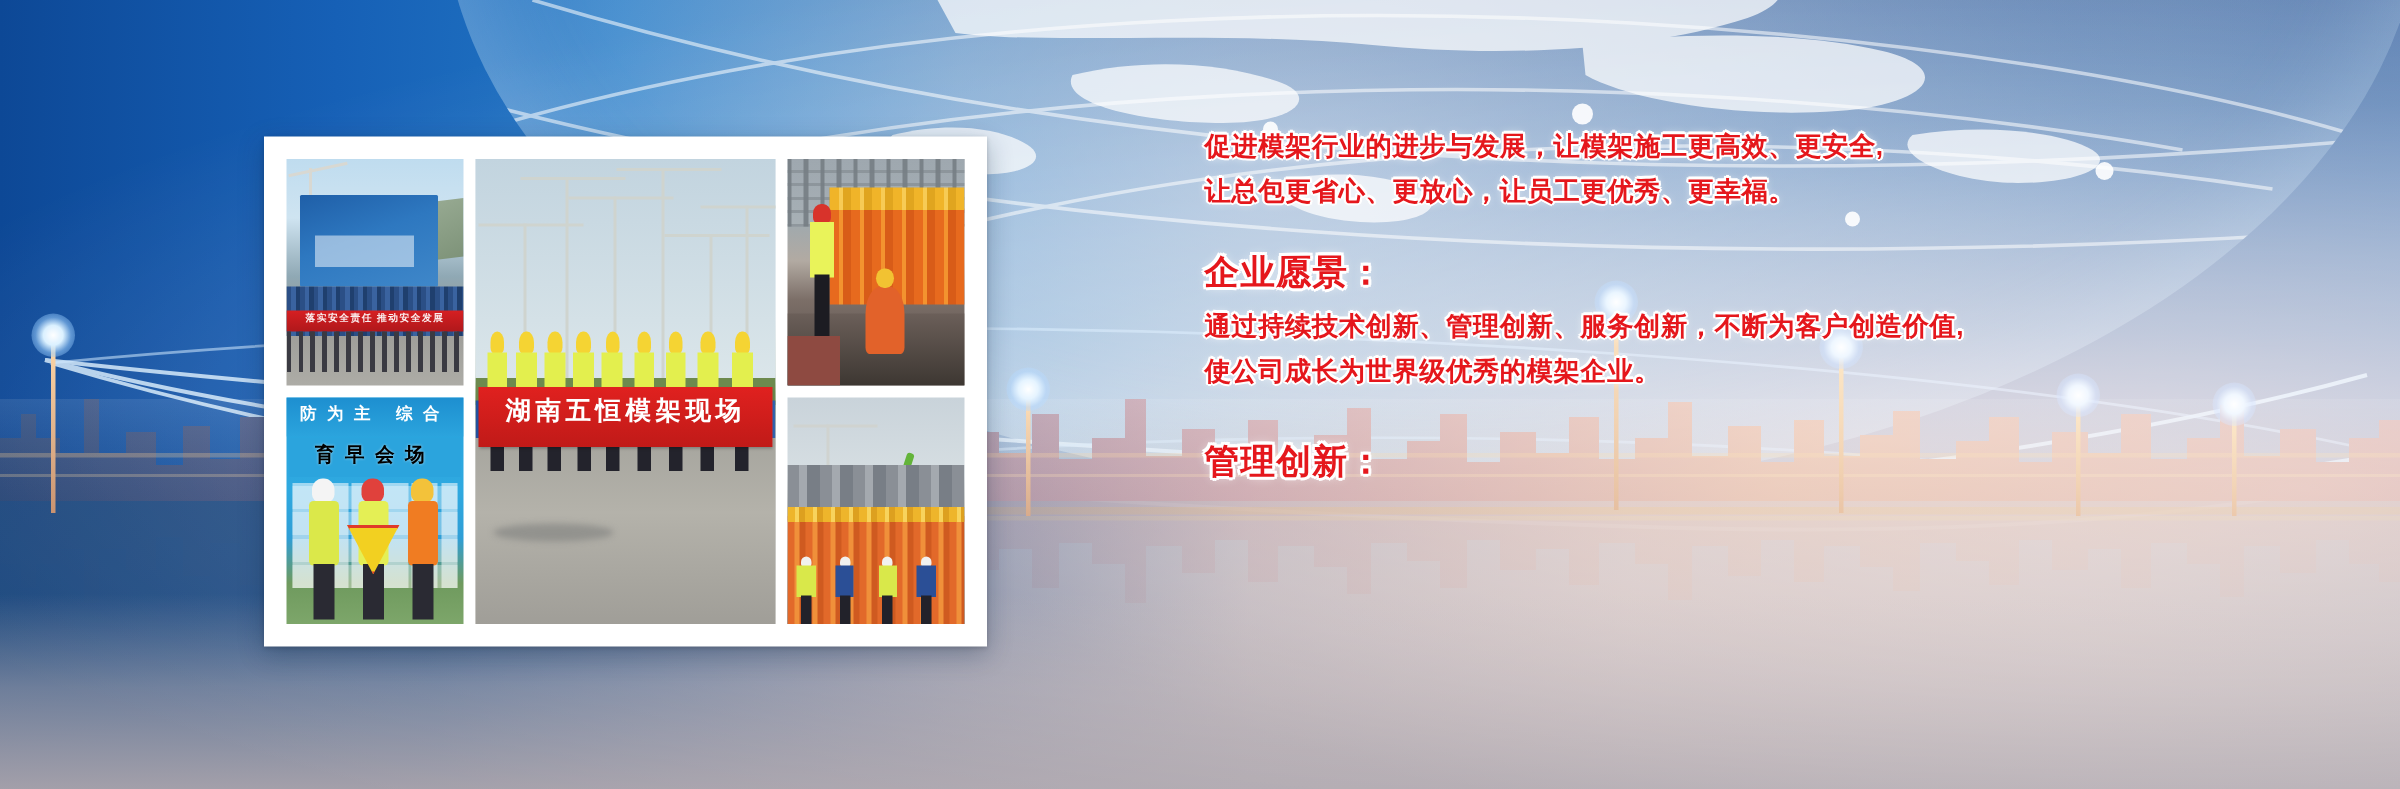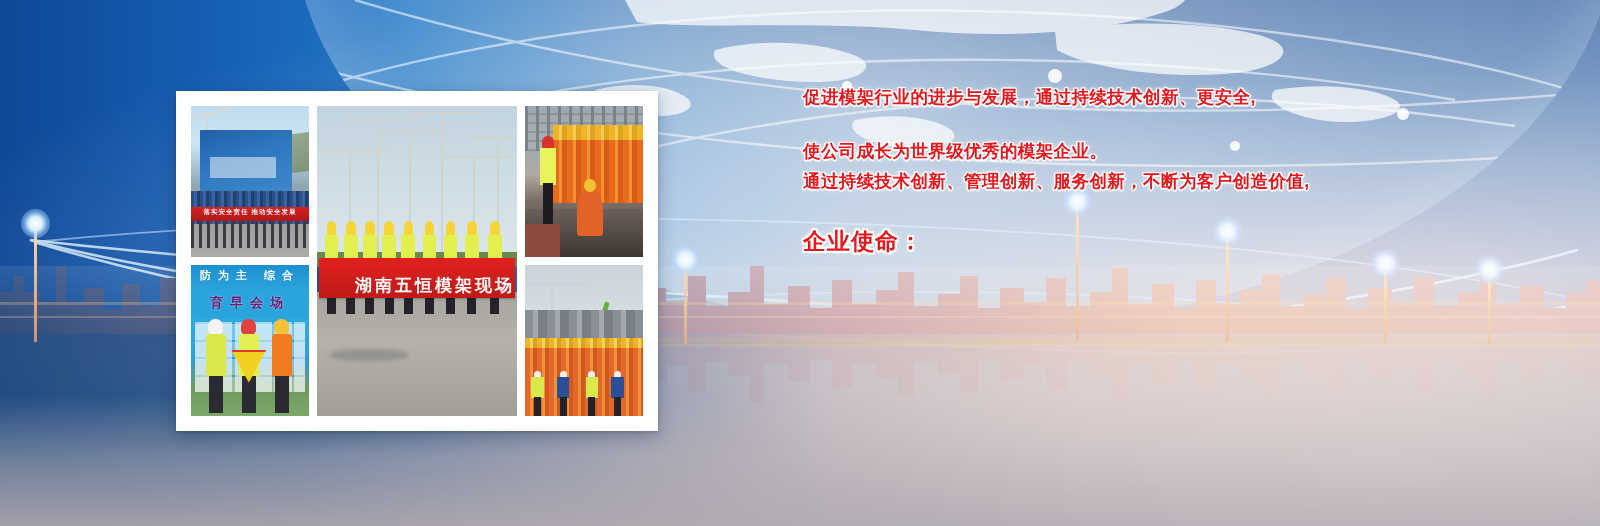--- a/index.html
+++ b/index.html
@@ -111,21 +111,21 @@
   .p1 .legs { position:absolute; left:0; bottom:6%; width:100%; height:18%;
     background:repeating-linear-gradient(90deg,#3a3a42 0 3px,rgba(0,0,0,0) 3px 8px); }
   .p1 .banner .ph-label { top:1px; font-size:6.5px; letter-spacing:1px; opacity:.92;}
 
   
   .p2 { background:linear-gradient(to bottom,#25a2dd 0%, #2fa9e0 40%, #2f9ed6 62%, #6f9a5e 82%, #7da66a 100%);text-decoration:underline; }
   .p2 .topband { position:absolute; left:0; top:0; width:100%; height:17%;
     background:linear-gradient(to bottom,#1d8fd0,#2ba4dd); }
   .p2 .redband { position:absolute; left:2%; top:18%; width:96%; height:17%;
     background:#2ba4dd; }
-  .p2 .redband .ph-label { top:2px; font-size:13px; color:#701a75; letter-spacing:7px;
+  .p2 .redband .ph-label { top:2px; font-size:13px; color:#000000; letter-spacing:7px;
     text-shadow:0 0 2px rgba(255,255,255,.6); }
   .p2 .topband .ph-label { top:3px; font-size:11px; color:#ffffff; letter-spacing:7px; }
   .p2 .cards { position:absolute; left:3%; top:38%; width:94%; height:46%;
     background:
       repeating-linear-gradient(90deg, rgba(255,255,255,.55) 0 16%, rgba(255,255,255,0) 16% 18%),
       repeating-linear-gradient(0deg, rgba(255,255,255,.35) 0 22%, rgba(255,255,255,0) 22% 25%); }
   .p2 .w { position:absolute; bottom:2%; width:24%; height:62%; }
   .p2 .w i { position:absolute; left:24%; top:0; width:52%; height:17%; border-radius:48% 48% 35% 35%; display:block;}
   .p2 .w b { position:absolute; left:14%; top:16%; width:72%; height:46%; display:block; border-radius:3px;}
   .p2 .w s { position:absolute; left:26%; bottom:0; width:48%; height:40%; background:#2a2a33; display:block;}
@@ -150,21 +150,21 @@
   .p3 .people { position:absolute; left:2%; bottom:33%; width:96%; height:30%; }
   .p3 .people .m { position:absolute; bottom:0; width:9%; height:100%; }
   .p3 .people .m i { position:absolute; left:22%; top:0; width:56%; height:16%;
     background:#f5d433; border-radius:48% 48% 30% 30%; display:block;}
   .p3 .people .m b { position:absolute; left:10%; top:15%; width:80%; height:44%;
     background:#e3ef4e; display:block; }
   .p3 .people .m s { position:absolute; left:24%; bottom:0; width:52%; height:44%;
     background:#23232c; display:block;}
   .p3 .banner2 { position:absolute; left:1%; bottom:38%; width:98%; height:13%;
     background:linear-gradient(to bottom,#e0211f,#c01a18); box-shadow:0 1px 2px rgba(0,0,0,.25); }
-  .p3 .banner2 .ph-label { top:16px; font-size:17px; letter-spacing:3px;text-align:right; }
+  .p3 .banner2 .ph-label { top:4px; font-size:17px; letter-spacing:3px; }
 
   
   .p4 { background:linear-gradient(to bottom,#8c97a0 0%,#9fa9ae 28%,#b2aaa2 45%,#7c6f68 62%,#4d4641 100%); }
   .p4 .scaff { position:absolute; left:0; top:0; width:100%; height:30%;
     background:
       repeating-linear-gradient(90deg, rgba(120,128,134,.95) 0 3px, rgba(170,178,184,.35) 3px 11px),
       repeating-linear-gradient(0deg, rgba(120,128,134,.8) 0 2px, rgba(180,188,194,.3) 2px 9px); }
   .p4 .deck { position:absolute; left:0; bottom:0; width:100%; height:32%;
     background:linear-gradient(to bottom,#6b5f59,#3d3732); }
   .p4 .red-floor { position:absolute; left:0; bottom:0; width:30%; height:22%; background:#8e4a41; }
@@ -506,27 +506,29 @@
             </span>
         </div>
       </div>
 
     </div>
   </div>
 
   <div class="text-col">
 
     <div class="blk mission">
-      <div class="t-line">促进模架行业的进步与发展，通过持续技术创新、更安全,</div>
+      <div class="t-line">促进模架行业的进步与发展，让模架施工更高效、更安全,</div>
+      <div class="t-line">让总包更省心、更放心，让员工更优秀、更幸福。</div>
     </div>
 
     <div class="blk vision">
+      <div class="t-head">企业愿景：</div>
+      <div class="t-line">通过持续技术创新、管理创新、服务创新，不断为客户创造价值,</div>
       <div class="t-line">使公司成长为世界级优秀的模架企业。</div>
-      <div class="t-line">通过持续技术创新、管理创新、服务创新，不断为客户创造价值,</div>
     </div>
 
     <div class="blk values">
-      <div class="t-head">企业使命：</div>
+      <div class="t-head">管理创新：</div>
     </div>
 
   </div>
 
 </div>
 
 </body></html>

